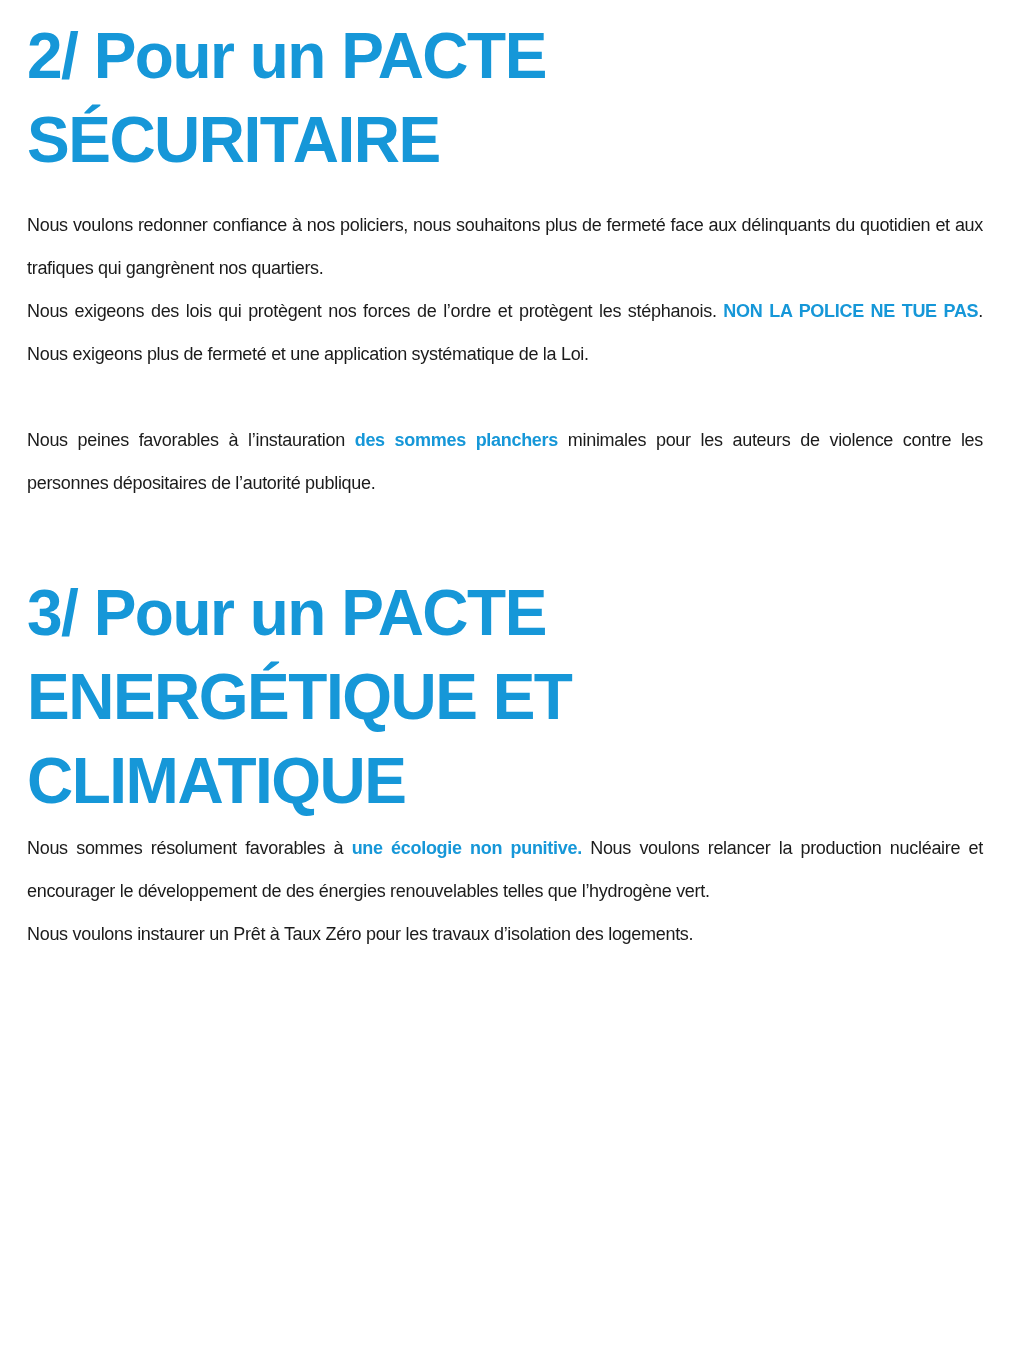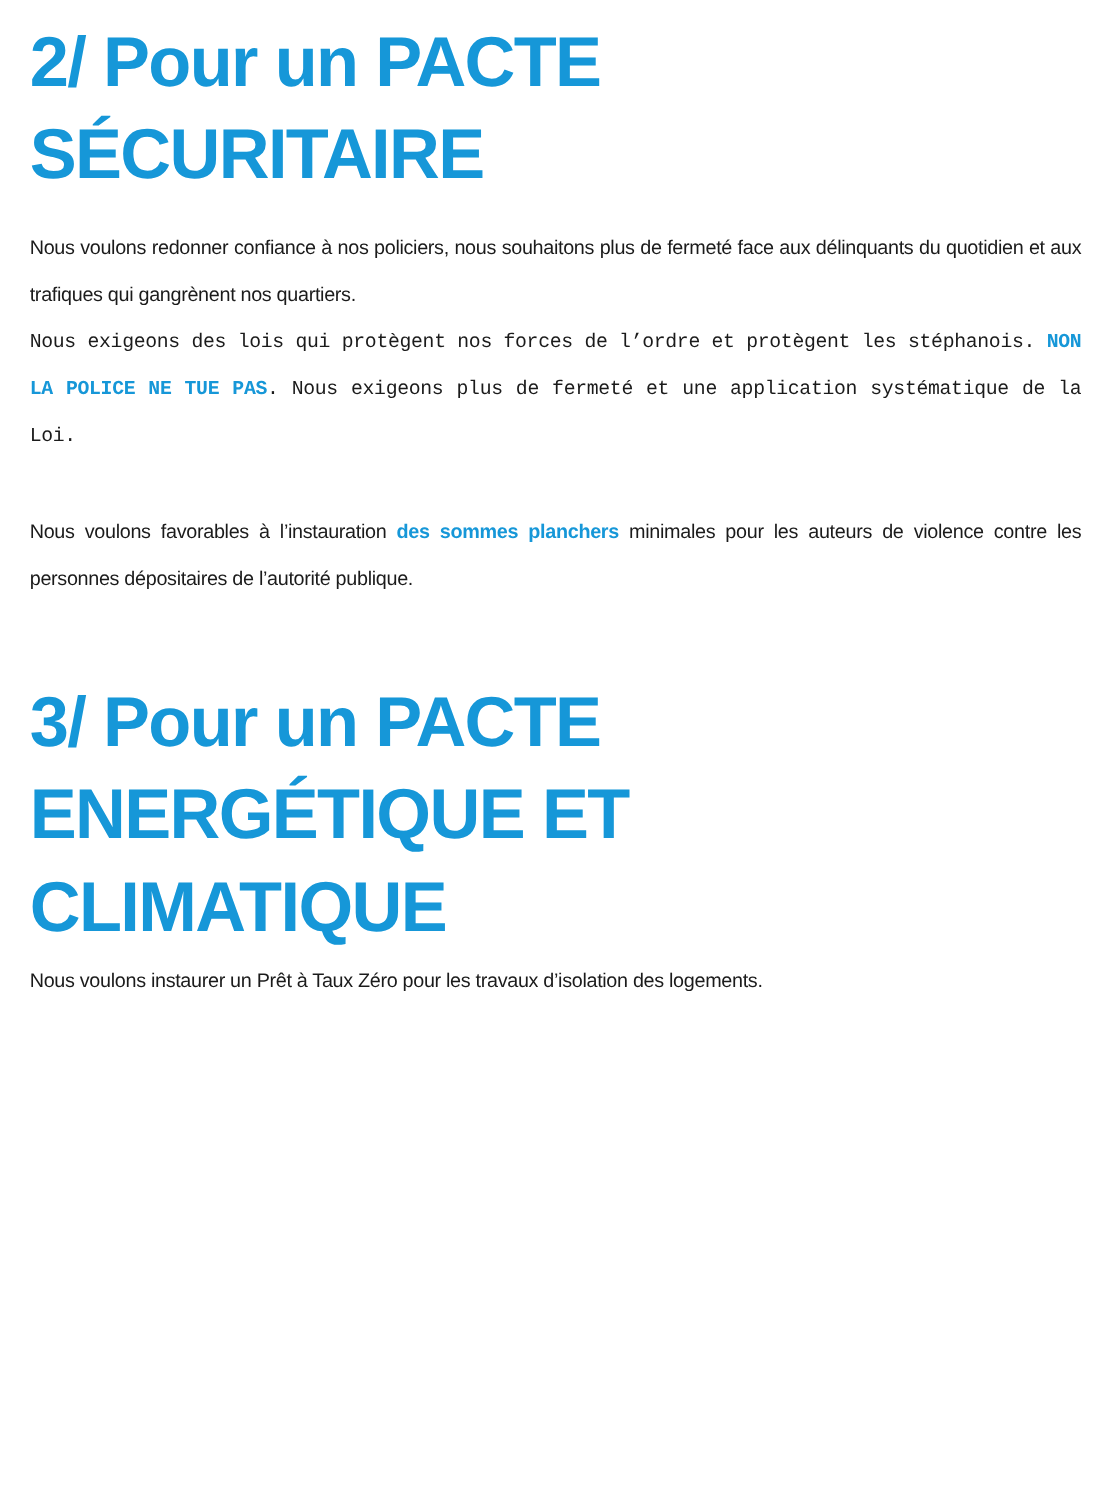--- a/index.html
+++ b/index.html
@@ -32,43 +32,44 @@
     margin-bottom: 4px;
   }
 
   .body {
     color: var(--text);
     font-size: 18px;
     line-height: 43px;
     letter-spacing: -0.3px;
     text-align: justify;
   }
-  .gap-after { margin-bottom: 43px; font-family: Liberation Mono, monospace; }
+  .gap-after { margin-bottom: 43px; }
 
   .run-accent {
     color: var(--accent);
     font-weight: 700;
   }
 </style>
 </head>
 <body>
 
 <div class="page">
 
   <section>
     <h1 class="heading">2/ Pour un PACTE<br>SÉCURITAIRE</h1>
 
     <p class="body"><span>Nous voulons redonner confiance à nos policiers, nous souhaitons plus de fermeté face aux délinquants du quotidien et aux trafiques qui gangrènent nos quartiers.</span></p>
 
     <p class="body gap-after"><span>Nous exigeons des lois qui protègent nos forces de l’ordre et protègent les stéphanois. </span><span class="run-accent">NON LA POLICE NE TUE PAS</span><span>. Nous exigeons plus de fermeté et une application systématique de la Loi.</span></p>
 
-    <p class="body"><span>Nous voulons favorables à l’instauration </span><span class="run-accent">des sommes planchers</span><span> minimales pour les auteurs de violence contre les personnes dépositaires de l’autorité publique.</span></p>
+    <p class="body"><span>Nous peines favorables à l’instauration </span><span class="run-accent">des sommes planchers</span><span> minimales pour les auteurs de violence contre les personnes dépositaires de l’autorité publique.</span></p>
 
   </section>
 
   <section>
     <h1 class="heading heading-3">3/ Pour un PACTE<br>ENERGÉTIQUE ET<br>CLIMATIQUE</h1>
 
+    <p class="body"><span>Nous sommes résolument favorables à </span><span class="run-accent">une écologie non punitive.</span><span> Nous voulons relancer la production nucléaire et encourager le développement de des énergies renouvelables telles que l’hydrogène vert.</span></p>
 
     <p class="body"><span>Nous voulons instaurer un Prêt à Taux Zéro pour les travaux d’isolation des logements.</span></p>
   </section>
 
 </div>
 
 </body></html>

